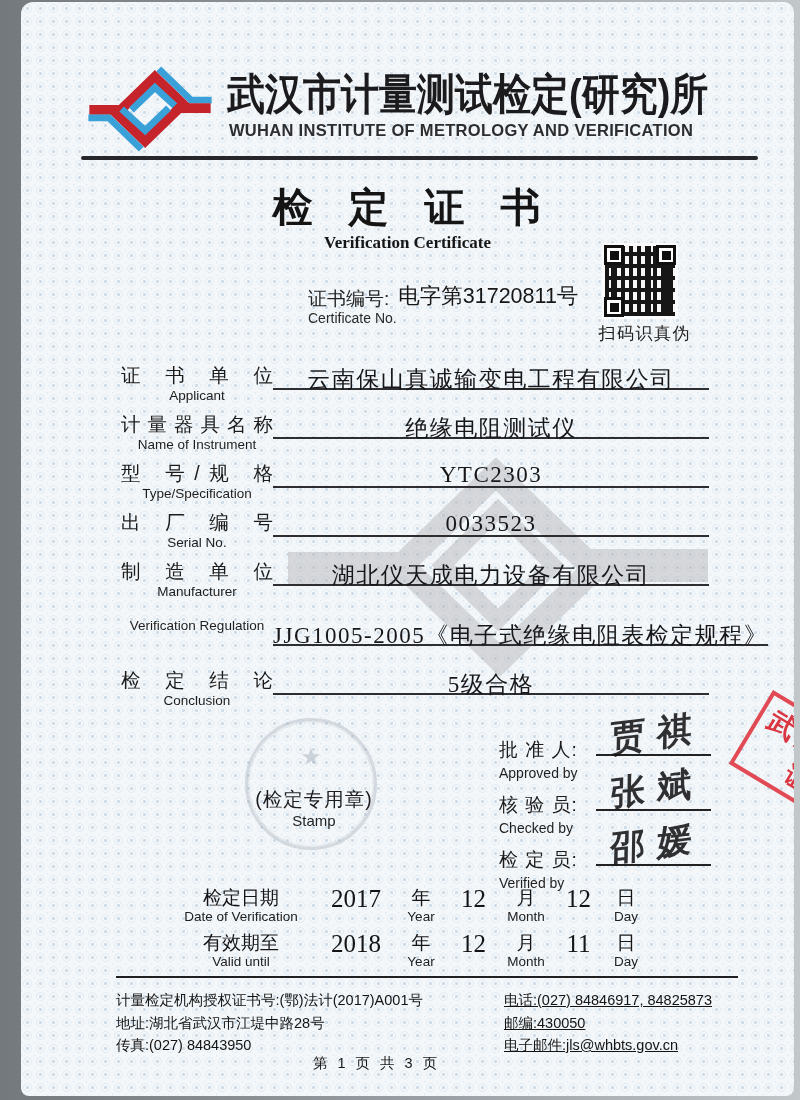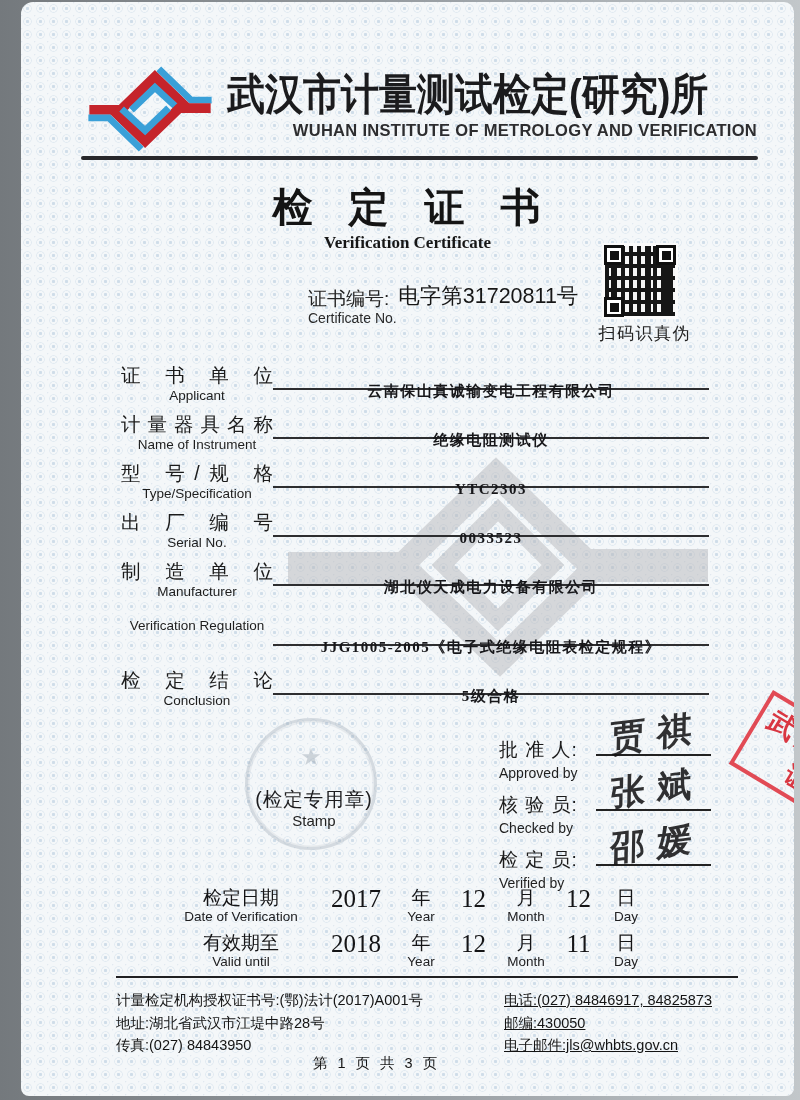--- a/index.html
+++ b/index.html
@@ -24,21 +24,21 @@
   .abs { position:absolute; }
 
   
   .logo { left:62px; top:62px; width:134px; height:90px; }
   .inst-cn {
     left:206px; top:64px; width:534px; white-space:nowrap;
     font-size:38px; font-weight:800; letter-spacing:0px; color:#1b1b1d;
     transform:scaleY(1.14); transform-origin:top left;
   }
   .inst-en {
-    left:208px; top:119px; width:528px; text-align:right;
+    left:208px; top:119px; width:528px; text-align:left;
     font-size:16.5px; font-weight:600; letter-spacing:.3px; color:#2d2d2f;
   }
   .rule-1 { left:60px; top:154px; width:677px; height:4px; background:#27272b; border-radius:2px; }
 
   
   .title-cn {
     left:17px; top:178px; width:100%; text-align:center;
     font-size:40px; font-weight:bold; letter-spacing:36px; color:#141414;
   }
   .title-en {
@@ -75,22 +75,22 @@
   .frow { display:flex; height:49px; position:relative; }
   .frow.gap { margin-top:11px; }
   .flabel { width:152px; flex:none; }
   .flabel .cn {
     font-size:19.5px; font-weight:500; color:#1b1b1b; height:26px;
     text-align:justify; text-align-last:justify;
   }
   .flabel .en { font-size:13.5px; color:#1d1d1d; text-align:center; margin-top:0; }
   .fline { flex:1; height:28px; border-bottom:2px solid #2e2e30; text-align:center; }
   .fvalue {
-    font-family:"Liberation Serif", serif; font-size:15px; letter-spacing:1.5px;
-    color:#17171a; position:relative; top:20px; white-space:nowrap;font-weight:bold;
+    font-family:"Liberation Serif", serif; font-size:23px; letter-spacing:1.5px;
+    color:#17171a; position:relative; top:2px; white-space:nowrap;
   }
 
   
   .seal {
     left:224px; top:716px; width:132px; height:132px; border-radius:50%;
     border:3px solid rgba(146,158,170,.32);
     box-shadow: inset 0 0 0 1.5px rgba(146,158,170,.14);
   }
   .seal::after { content:"★"; position:absolute; left:50%; top:22px; transform:translateX(-50%);
     color:rgba(146,158,170,.40); font-size:24px; }

